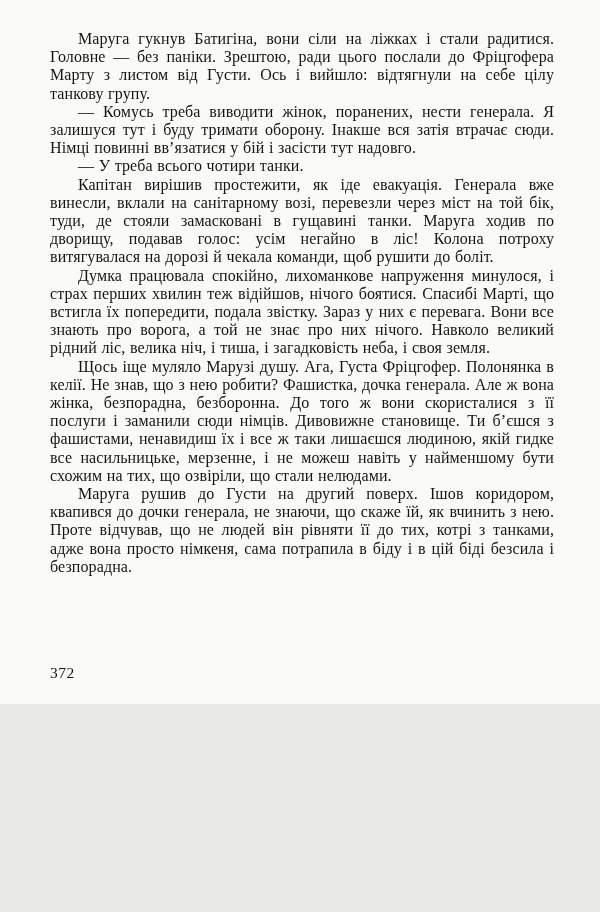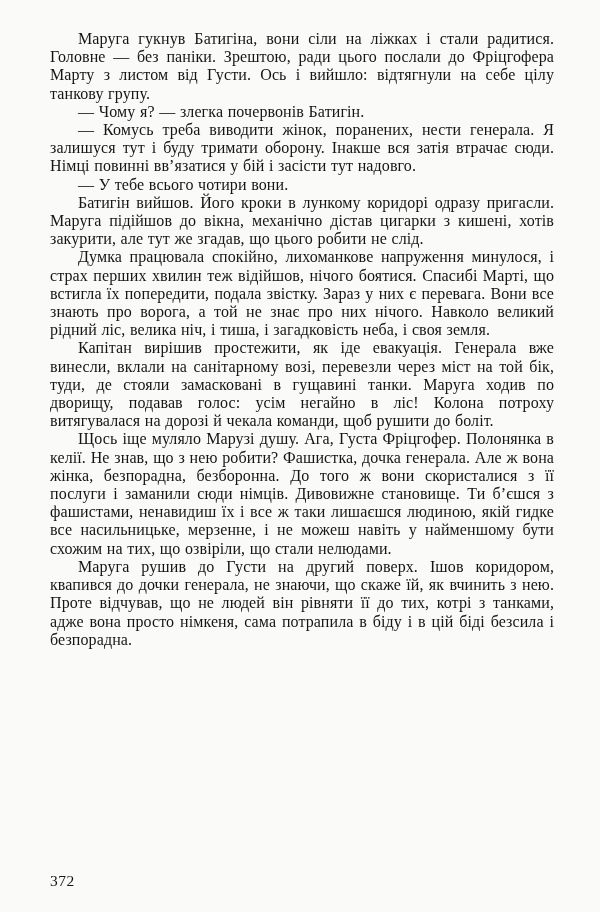--- a/index.html
+++ b/index.html
@@ -3,21 +3,21 @@
 <meta charset="utf-8">
 <style>
   html, body {
     margin: 0;
     padding: 0;
     background: #e8e8e6;
   }
   .book-page {
     position: relative;
     width: 600px;
-    height: 912px;
+    height: 704px;
     margin: 0 auto;
     background: #fafaf8;
     color: #151515;
     font-family: "Liberation Serif", "DejaVu Serif", serif;
     box-sizing: border-box;
     padding: 30px 46px 0 50px;
     overflow: hidden;
   }
   .text-block p {
     margin: 0;
@@ -35,23 +35,21 @@
     font-size: 15.5px;
     letter-spacing: 0.5px;
   }
 </style>
 </head>
 <body>
 
 <div class="book-page">
   <div class="text-block">
     <p>Маруга гукнув Батигіна, вони сіли на ліжках і стали радитися. Головне — без паніки. Зрештою, ради цього послали до Фріцгофера Марту з листом від Густи. Ось і вийшло: відтягнули на себе цілу танкову групу.</p>
-    <p>— Чому я? — злегка почервонів Батигін.</p>
     <p>— Комусь треба виводити жінок, поранених, нести генерала. Я залишуся тут і буду тримати оборону. Інакше вся затія втрачає сюди. Німці повинні вв’язатися у бій і засісти тут надовго.</p>
-    <p>— У тебе всього чотири вони.</p>
-    <p>Батигін вийшов. Його кроки в лункому коридорі одразу пригасли. Маруга підійшов до вікна, механічно дістав цигарки з кишені, хотів закурити, але тут же згадав, що цього робити не слід.</p>
+    <p>— У треба всього чотири танки.</p>
+    <p>Капітан вирішив простежити, як іде евакуація. Генерала вже винесли, вклали на санітарному возі, перевезли через міст на той бік, туди, де стояли замасковані в гущавині танки. Маруга ходив по дворищу, подавав голос: усім негайно в ліс! Колона потроху витягувалася на дорозі й чекала команди, щоб рушити до боліт.</p>
     <p>Думка працювала спокійно, лихоманкове напруження минулося, і страх перших хвилин теж відійшов, нічого боятися. Спасибі Марті, що встигла їх попередити, подала звістку. Зараз у них є перевага. Вони все знають про ворога, а той не знає про них нічого. Навколо великий рідний ліс, велика ніч, і тиша, і загадковість неба, і своя земля.</p>
-    <p>Капітан вирішив простежити, як іде евакуація. Генерала вже винесли, вклали на санітарному возі, перевезли через міст на той бік, туди, де стояли замасковані в гущавині танки. Маруга ходив по дворищу, подавав голос: усім негайно в ліс! Колона потроху витягувалася на дорозі й чекала команди, щоб рушити до боліт.</p>
     <p>Щось іще муляло Марузі душу. Ага, Густа Фріцгофер. Полонянка в келії. Не знав, що з нею робити? Фашистка, дочка генерала. Але ж вона жінка, безпорадна, безборонна. До того ж вони скористалися з її послуги і заманили сюди німців. Дивовижне становище. Ти б’єшся з фашистами, ненавидиш їх і все ж таки лишаєшся людиною, якій гидке все насильницьке, мерзенне, і не можеш навіть у найменшому бути схожим на тих, що озвіріли, що стали нелюдами.</p>
     <p>Маруга рушив до Густи на другий поверх. Ішов коридором, квапився до дочки генерала, не знаючи, що скаже їй, як вчинить з нею. Проте відчував, що не людей він рівняти її до тих, котрі з танками, адже вона просто німкеня, сама потрапила в біду і в цій біді безсила і безпорадна.</p>
   </div>
   <div class="page-number">372</div>
 </div>
 
 </body></html>

